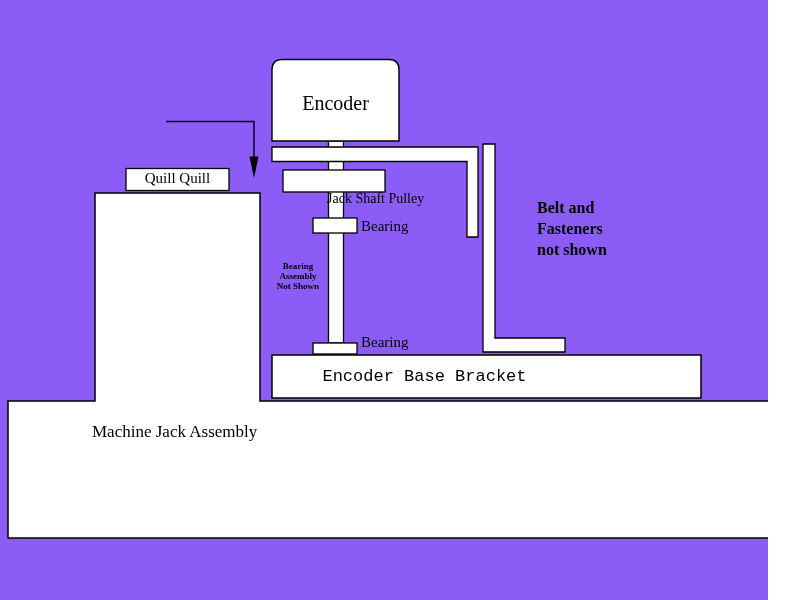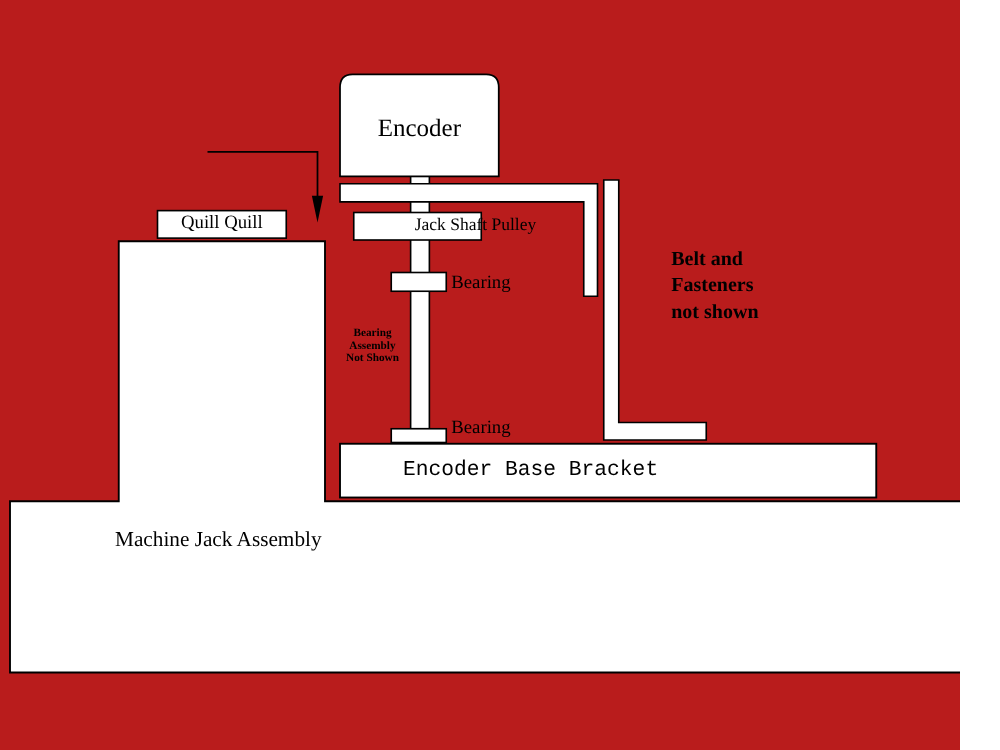--- a/index.html
+++ b/index.html
@@ -4,40 +4,40 @@
 <style>
   html, body {
     margin: 0;
     padding: 0;
     background: #ffffff;
   }
   #stage {
     position: relative;
     width: 768px;
     height: 600px;
-    background: #b91c1c;
+    background: #8b5cf6;
     overflow: hidden;
     font-family: "Liberation Serif", "DejaVu Serif", serif;
     color: #000000;
   }
   #diagram-svg {
     position: absolute;
     left: 0;
     top: 0;
   }
   .lbl {
     position: absolute;
     white-space: nowrap;
     color: #000000;
     font-family: "Liberation Serif", "DejaVu Serif", serif;
   }
   .lbl-encoder       { left: 272px; top: 92px;  width: 127px; text-align: center; font-size: 20px; }
   .lbl-belt          { left: 42px;  top: 110px; font-size: 17px; font-weight: bold; }
   .lbl-quill         { left: 126px; top: 170px; width: 103px; text-align: center; font-size: 15px; }
-  .lbl-jackshaft     { left: 283px; top: 173px; width: 102px; text-align: right; font-size: 14px; padding-left: 44px; }
+  .lbl-jackshaft     { left: 283px; top: 191px; width: 102px; text-align: left; font-size: 14px; padding-left: 44px; }
   .lbl-bearing-up    { left: 361px; top: 218px; font-size: 15px; }
   .lbl-bearing-low   { left: 361px; top: 334px; font-size: 15px; }
   .note-supports     { left: 274px; top: 261px; width: 48px; text-align: center;
                        font-size: 9px; font-weight: bold; line-height: 10px; white-space: normal; }
   .note-supports span { display: block; }
   .note-bolts        { left: 537px; top: 197px; font-size: 16px; font-weight: bold; line-height: 21px; }
   .note-bolts span   { display: block; }
   .lbl-basebracket   { left: 272px; top: 367px; width: 305px; text-align: center; font-size: 17px; font-family: Liberation Mono, monospace; }
   .lbl-machinehead   { left: 92px;  top: 422px; font-size: 17px; }
 </style>

